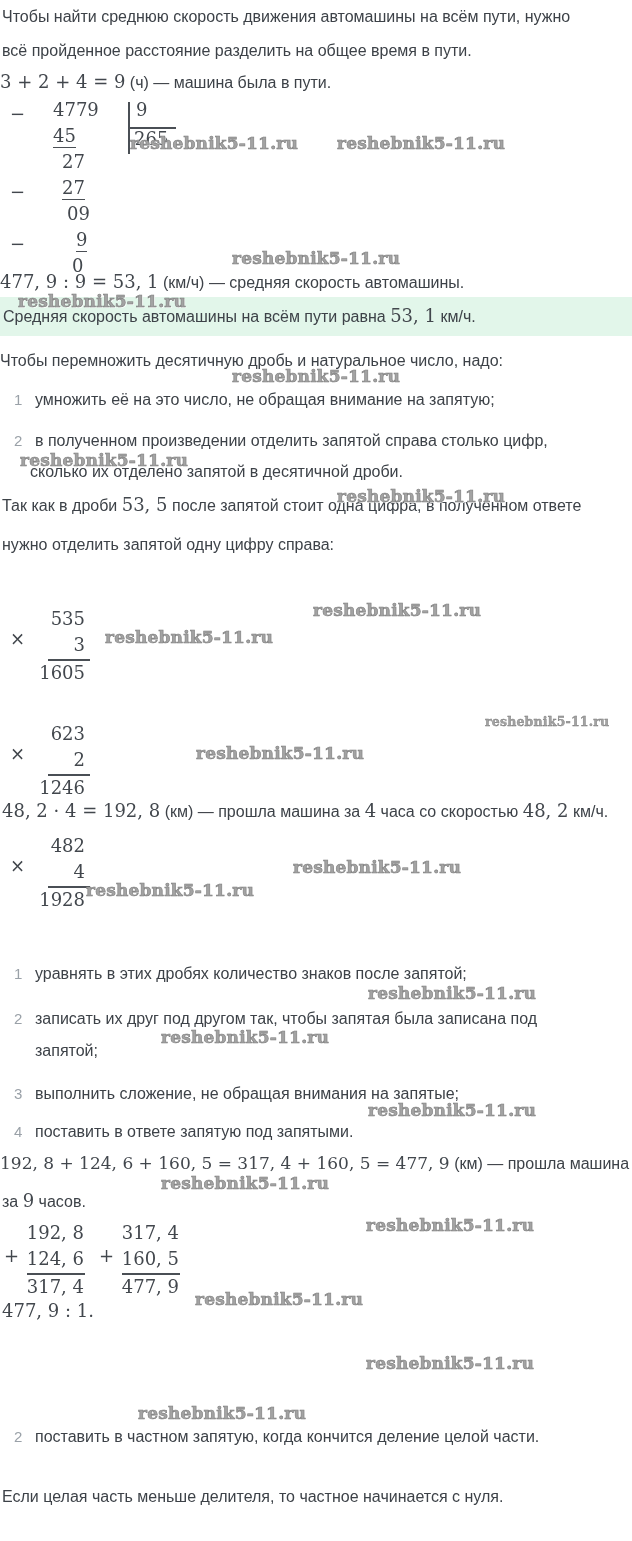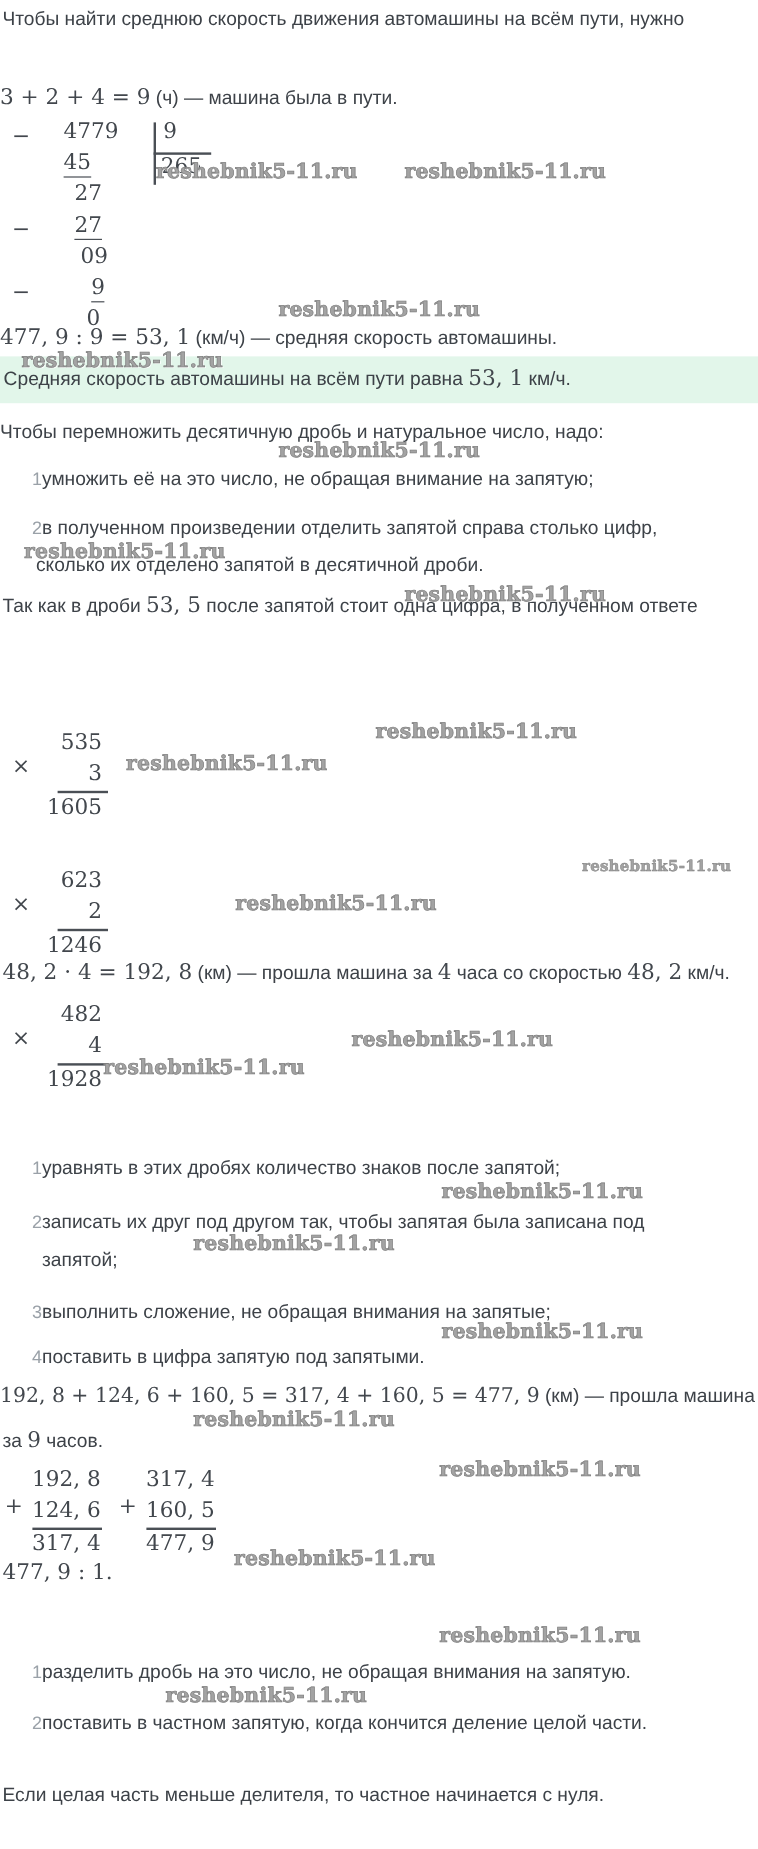--- a/index.html
+++ b/index.html
@@ -1,18 +1,18 @@
 <!DOCTYPE html>
 <html><head>
 <meta charset="utf-8">
 <style>
   html,body{margin:0;padding:0;background:#fff;}
   .page{position:relative;width:632px;height:1541px;background:#fff;overflow:hidden;
         font-family:"Liberation Sans",sans-serif;color:#3d4248;}
-  .t{position:absolute;font-size:16px;line-height:22px;white-space:nowrap;text-align:right;}
+  .t{position:absolute;font-size:16px;line-height:22px;white-space:nowrap;}
   .m{font-family:"DejaVu Serif",serif;font-size:18px;color:#42474d;}
   .m.sm{font-size:17px;}
   .dv{position:absolute;font-family:"DejaVu Serif",serif;font-size:18px;line-height:20px;
       color:#42474d;white-space:nowrap;}
   .u{border-bottom:1.6px solid #4a4f55;padding-bottom:1px;}
   .bar{position:absolute;background:#4a4f55;}
   .division,.mult,.addition{position:absolute;}
   .mnum{position:absolute;left:22px;width:55px;text-align:right;
         font-family:"DejaVu Serif",serif;font-size:18px;color:#42474d;}
   .mline{position:absolute;left:40px;width:42px;height:1.6px;background:#4a4f55;}
@@ -25,20 +25,21 @@
       text-shadow:1px 1px 0 rgba(255,255,255,.85);white-space:nowrap;}
   .wm.small{font-size:12.5px;-webkit-text-stroke:.4px #7e7e7e;}
   .band{position:absolute;left:0;top:297px;width:632px;height:39px;background:#e2f6ea;}
 </style>
 </head>
 <body>
 
 <div class="page">
 
   <div class="t" style="left:2px;top:6px">Чтобы найти среднюю скорость движения автомашины на всём пути, нужно</div>
+  <div class="t" style="left:2px;top:40px">всё пройденное расстояние разделить на общее время в пути.</div>
 
   <div class="t" style="left:0;top:71px"><span class="m">3 + 2 + 4 = 9</span><span> (ч) — машина была в пути.</span></div>
 
   <div class="division" style="left:8px;top:100px;width:190px;height:180px">
     <span class="dv" style="left:2px;top:4px">−</span>
     <span class="dv" style="left:45px;top:0">4779</span>
     <div class="bar" style="left:120px;top:2px;width:1.6px;height:52px"></div>
     <span class="dv" style="left:128px;top:0">9</span>
     <div class="bar" style="left:120px;top:27px;width:48px;height:1.6px"></div>
     <span class="dv" style="left:126px;top:29px">265</span>
@@ -56,20 +57,21 @@
 
   <div class="band"></div>
   <div class="t" style="left:3px;top:305px"><span>Средняя скорость автомашины на всём пути равна </span><span class="m">53, 1</span><span> км/ч.</span></div>
 
   <div class="t" style="left:0;top:350px">Чтобы перемножить десятичную дробь и натуральное число, надо:</div>
   <div class="t" style="left:14px;top:389px"><span class="num">1</span><span>умножить её на это число, не обращая внимание на запятую;</span></div>
   <div class="t" style="left:14px;top:430px"><span class="num">2</span><span>в полученном произведении отделить запятой справа столько цифр,</span></div>
   <div class="t" style="left:30px;top:461px">сколько их отделено запятой в десятичной дроби.</div>
 
   <div class="t" style="left:2px;top:494px"><span>Так как в дроби </span><span class="m">53, 5</span><span> после запятой стоит одна цифра, в полученном ответе</span></div>
+  <div class="t" style="left:2px;top:534px">нужно отделить запятой одну цифру справа:</div>
 
   <div class="mult" style="left:8px;top:608px;width:100px;height:80px">
     <span class="dv" style="left:2px;top:21px">×</span>
     <div class="mnum" style="top:0">535</div>
     <div class="mnum" style="top:26px">3</div>
     <div class="mline" style="top:51px"></div>
     <div class="mnum" style="top:54px">1605</div>
   </div>
 
   <div class="mult" style="left:8px;top:723px;width:100px;height:80px">
@@ -86,21 +88,21 @@
     <div class="mnum" style="top:0">482</div>
     <div class="mnum" style="top:26px">4</div>
     <div class="mline" style="top:51px"></div>
     <div class="mnum" style="top:54px">1928</div>
   </div>
 
   <div class="t" style="left:14px;top:963px"><span class="num">1</span><span>уравнять в этих дробях количество знаков после запятой;</span></div>
   <div class="t" style="left:14px;top:1008px"><span class="num">2</span><span>записать их друг под другом так, чтобы запятая была записана под</span></div>
   <div class="t" style="left:35px;top:1040px">запятой;</div>
   <div class="t" style="left:14px;top:1083px"><span class="num">3</span><span>выполнить сложение, не обращая внимания на запятые;</span></div>
-  <div class="t" style="left:14px;top:1121px"><span class="num">4</span><span>поставить в цифра запятую под запятыми.</span></div>
+  <div class="t" style="left:14px;top:1121px"><span class="num">4</span><span>поставить в ответе запятую под запятыми.</span></div>
 
   <div class="t" style="left:0;top:1152px"><span class="m sm">192, 8 + 124, 6 + 160, 5 = 317, 4 + 160, 5 = 477, 9</span><span> (км) — прошла машина</span></div>
   <div class="t" style="left:2px;top:1190px"><span>за </span><span class="m">9</span><span> часов.</span></div>
 
   <div class="addition" style="left:4px;top:1222px;width:90px;height:80px">
     <span class="dv" style="left:0;top:24px">+</span>
     <div class="anum" style="top:0">192, 8</div>
     <div class="anum" style="top:26px">124, 6</div>
     <div class="aline" style="top:51px"></div>
     <div class="anum" style="top:54px">317, 4</div>
@@ -108,21 +110,20 @@
   <div class="addition" style="left:99px;top:1222px;width:90px;height:80px">
     <span class="dv" style="left:0;top:24px">+</span>
     <div class="anum" style="top:0">317, 4</div>
     <div class="anum" style="top:26px">160, 5</div>
     <div class="aline" style="top:51px"></div>
     <div class="anum" style="top:54px">477, 9</div>
   </div>
 
   <div class="t" style="left:2px;top:1300px"><span class="m">477, 9 : 1.</span></div>
 
-  <div class="t" style="left:14px;top:1383px"><span class="num">1</span><span>разделить дробь на это число, не обращая внимания на запятую.</span></div>
   <div class="t" style="left:14px;top:1426px"><span class="num">2</span><span>поставить в частном запятую, когда кончится деление целой части.</span></div>
 
   <div class="t" style="left:2px;top:1486px">Если целая часть меньше делителя, то частное начинается с нуля.</div>
 
   <div class="wm" style="left:130px;top:133px">reshebnik5-11.ru</div>
   <div class="wm" style="left:337px;top:133px">reshebnik5-11.ru</div>
   <div class="wm" style="left:232px;top:248px">reshebnik5-11.ru</div>
   <div class="wm" style="left:18px;top:291px">reshebnik5-11.ru</div>
   <div class="wm" style="left:232px;top:366px">reshebnik5-11.ru</div>
   <div class="wm" style="left:20px;top:450px">reshebnik5-11.ru</div>

